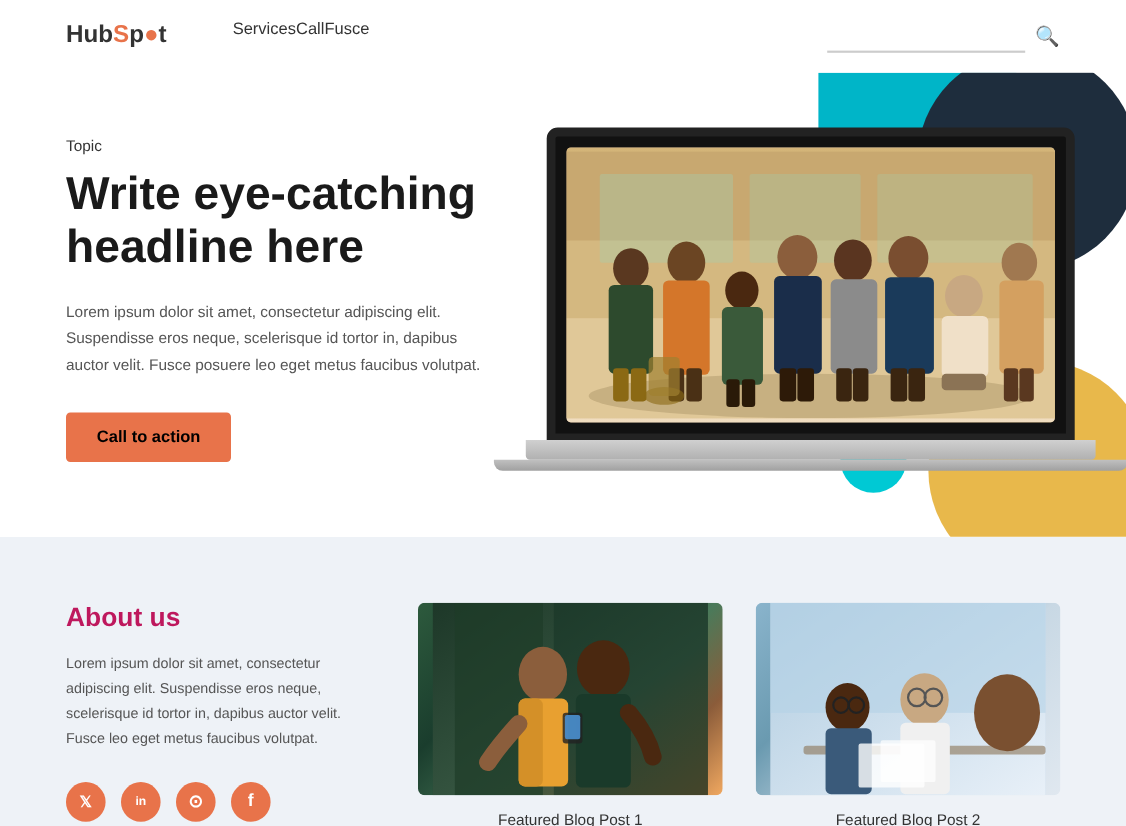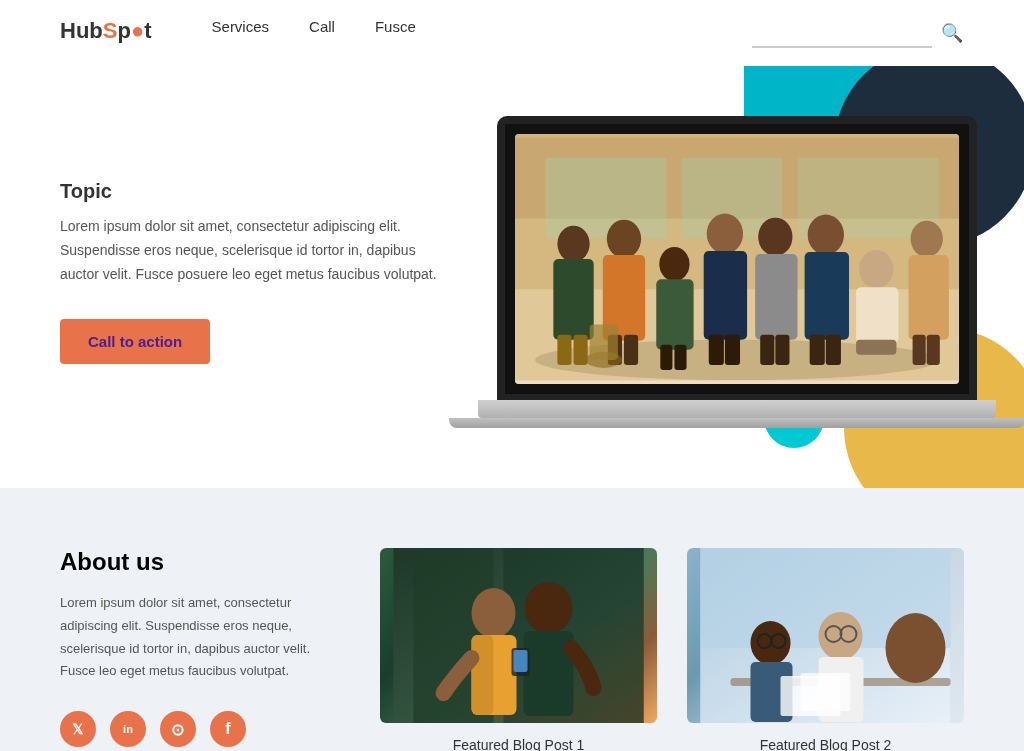--- a/index.html
+++ b/index.html
@@ -14,21 +14,21 @@
       z-index: 10;
     }
     .logo {
       font-size: 22px;
       font-weight: bold;
       color: #333;
       margin-right: 60px;
       flex-shrink: 0;
     }
     .logo span { color: #e8734a; }
-    nav { display: flex; gap: 40px; }
+    nav { display: flex; }
     nav a {
       text-decoration: none;
       color: #333;
       font-size: 15px;
       font-weight: 400;
     }
     .header-search {
       margin-left: auto;
       display: flex;
       align-items: center;
@@ -102,43 +102,43 @@
       background: #00c9d4;
       border-radius: 50%;
       z-index: 0;
     }
 
     .hero-content {
       flex: 0 0 45%;
       z-index: 5;
     }
     .hero-topic {
-      font-size: 20px;
-      font-weight: bold;
+      font-size: 14px;
+      font-weight: normal;
       color: #333;
       margin-bottom: 12px;
       text-transform: none;
     }
     .hero-headline {
       font-size: 42px;
       font-weight: 900;
       color: #1a1a1a;
       line-height: 1.15;
       margin-bottom: 24px;
     }
     .hero-body {
       font-size: 14px;
       color: #555;
       line-height: 1.7;
       margin-bottom: 32px;
       max-width: 380px;
     }
     .cta-button {
       background: #e8734a;
-      color: #4c1d95;
+      color: #000000;
       border: none;
       padding: 14px 28px;
       font-size: 15px;
       font-weight: 600;
       border-radius: 4px;
       cursor: pointer;
     }
 
     .hero-image {
       flex: 0 0 55%;
@@ -210,21 +210,21 @@
       display: flex;
       gap: 40px;
       align-items: flex-start;
     }
     .about-left {
       flex: 0 0 280px;
     }
     .about-title {
       font-size: 24px;
       font-weight: 800;
-      color: #000000;
+      color: #be185d;
       margin-bottom: 16px;
     }
     .about-body {
       font-size: 13px;
       color: #555;
       line-height: 1.75;
       margin-bottom: 28px;
     }
     .social-icons {
       display: flex;
@@ -307,20 +307,21 @@
 
 <section class="hero">
 
   <div class="shape-teal"></div>
   <div class="shape-dark-navy"></div>
   <div class="shape-yellow"></div>
   <div class="shape-teal-small"></div>
 
   <div class="hero-content">
     <p class="hero-topic">Topic</p>
+    <h1 class="hero-headline">Write eye-catching headline here</h1>
     <p class="hero-body">Lorem ipsum dolor sit amet, consectetur adipiscing elit. Suspendisse eros neque, scelerisque id tortor in, dapibus auctor velit. Fusce posuere leo eget metus faucibus volutpat.</p>
     <button class="cta-button">Call to action</button>
   </div>
 
   <div class="hero-image">
     <div class="laptop-wrapper">
       <div class="laptop-screen">
         <div class="laptop-screen-inner">
 
           <div class="store-bg"></div>

